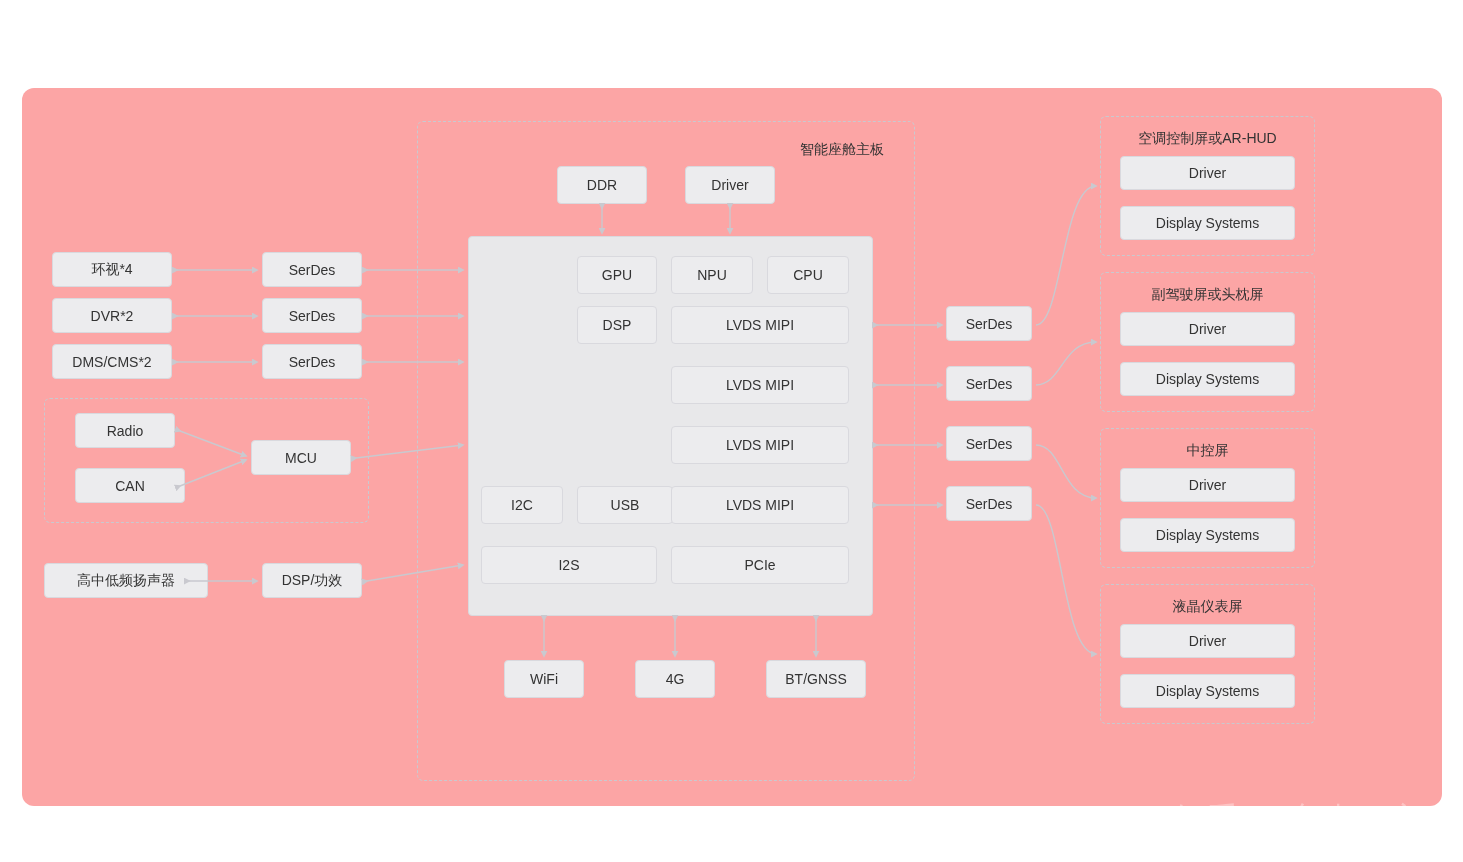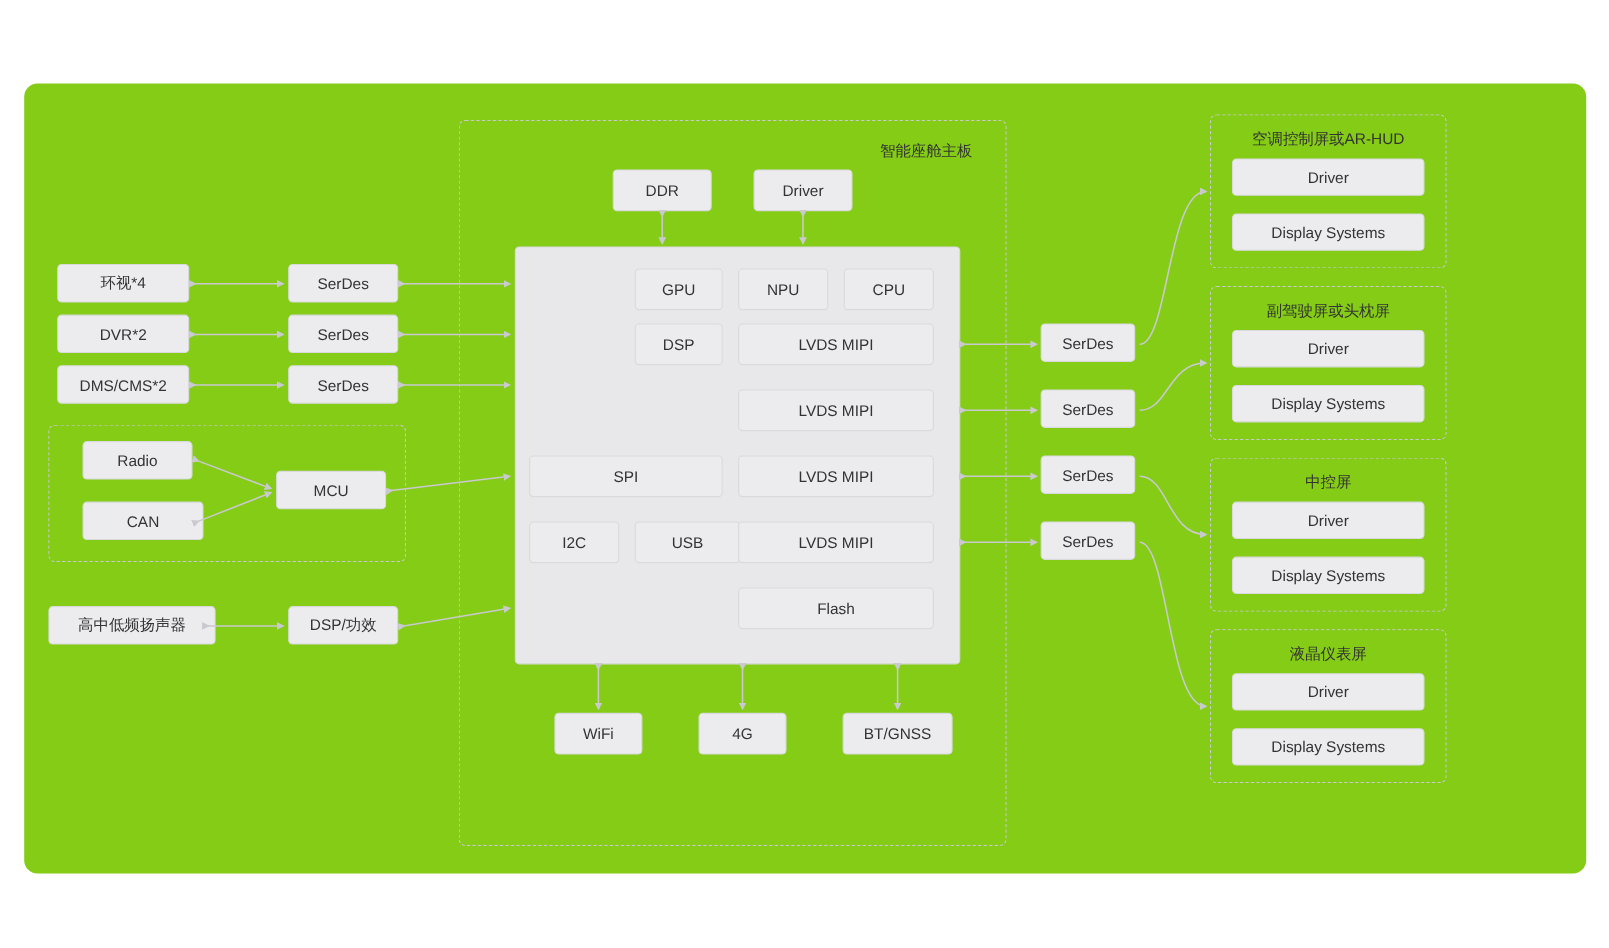--- a/index.html
+++ b/index.html
@@ -1,17 +1,17 @@
 <!DOCTYPE html>
 <html><head>
 <meta charset="utf-8">
 <style>
 *{box-sizing:border-box;margin:0;padding:0}
 body{font-family:"Microsoft YaHei","PingFang SC",Arial,sans-serif;background:#fff;width:1463px;height:862px;position:relative;overflow:hidden}
-.canvas{position:absolute;left:22px;top:76px;width:1420px;height:718px;background:#84cc16;border-radius:12px}
+.canvas{position:absolute;left:22px;top:88px;width:1420px;height:718px;background:#fca5a5;border-radius:12px}
 .box{position:absolute;background:#ececee;border:1px solid #d9d9de;border-radius:4px;display:flex;align-items:center;justify-content:center;font-size:14px;color:#333;padding:5px 8px;text-align:center}
 .db{position:absolute;border:1.5px dashed #c9c9cf;border-radius:6px}
 .lbl{position:absolute;font-size:14px;color:#333;text-align:center}
 .soc{position:absolute;background:#e8e8ea;border:1px solid #d9d9de;border-radius:4px}
 .watermark{position:absolute;right:40px;bottom:20px;font-size:32px;color:rgba(255,255,255,.35);font-weight:300;letter-spacing:2px;pointer-events:none}
 svg.wires{position:absolute;left:0;top:0;pointer-events:none}
 </style>
 </head>
 <body>
 
@@ -24,44 +24,44 @@
 <div class="box" style="left:663px;top:78px;width:90px;height:38px">Driver</div>
 
 <div class="soc" style="left:446px;top:148px;width:405px;height:380px"></div>
 
 <div class="box" style="left:555px;top:168px;width:80px;height:38px">GPU</div>
 <div class="box" style="left:649px;top:168px;width:82px;height:38px">NPU</div>
 <div class="box" style="left:745px;top:168px;width:82px;height:38px">CPU</div>
 <div class="box" style="left:555px;top:218px;width:80px;height:38px">DSP</div>
 <div class="box" style="left:649px;top:218px;width:178px;height:38px">LVDS MIPI</div>
 <div class="box" style="left:649px;top:278px;width:178px;height:38px">LVDS MIPI</div>
-<div class="box" style="left:459px;top:338px;width:176px;height:38px">SPI</div>
 <div class="box" style="left:649px;top:338px;width:178px;height:38px">LVDS MIPI</div>
 <div class="box" style="left:459px;top:398px;width:82px;height:38px">I2C</div>
 <div class="box" style="left:555px;top:398px;width:96px;height:38px">USB</div>
 <div class="box" style="left:649px;top:398px;width:178px;height:38px">LVDS MIPI</div>
-<div class="box" style="left:649px;top:458px;width:178px;height:38px">Flash</div>
+<div class="box" style="left:459px;top:458px;width:176px;height:38px">I2S</div>
+<div class="box" style="left:649px;top:458px;width:178px;height:38px">PCIe</div>
 
 <div class="box" style="left:482px;top:572px;width:80px;height:38px">WiFi</div>
 <div class="box" style="left:613px;top:572px;width:80px;height:38px">4G</div>
 <div class="box" style="left:744px;top:572px;width:100px;height:38px">BT/GNSS</div>
 
 <div class="box" style="left:30px;top:164px;width:120px;height:35px">环视*4</div>
 <div class="box" style="left:30px;top:210px;width:120px;height:35px">DVR*2</div>
 <div class="box" style="left:30px;top:256px;width:120px;height:35px">DMS/CMS*2</div>
 <div class="box" style="left:240px;top:164px;width:100px;height:35px">SerDes</div>
 <div class="box" style="left:240px;top:210px;width:100px;height:35px">SerDes</div>
 <div class="box" style="left:240px;top:256px;width:100px;height:35px">SerDes</div>
 
 <div class="db" style="left:22px;top:310px;width:325px;height:125px"></div>
 <div class="box" style="left:53px;top:325px;width:100px;height:35px">Radio</div>
 <div class="box" style="left:53px;top:380px;width:110px;height:35px">CAN</div>
 <div class="box" style="left:229px;top:352px;width:100px;height:35px">MCU</div>
 
-<div class="box" style="left:22px;top:475px;width:152px;height:35px">高中低频扬声器</div>
+<div class="box" style="left:22px;top:475px;width:164px;height:35px">高中低频扬声器</div>
 <div class="box" style="left:240px;top:475px;width:100px;height:35px">DSP/功效</div>
 
 <div class="box" style="left:924px;top:218px;width:86px;height:35px">SerDes</div>
 <div class="box" style="left:924px;top:278px;width:86px;height:35px">SerDes</div>
 <div class="box" style="left:924px;top:338px;width:86px;height:35px">SerDes</div>
 <div class="box" style="left:924px;top:398px;width:86px;height:35px">SerDes</div>
 
 <div class="db" style="left:1078px;top:28px;width:215px;height:140px"></div>
 <div class="lbl" style="left:1088px;top:42px;width:195px">空调控制屏或AR-HUD</div>
 <div class="box" style="left:1098px;top:68px;width:175px;height:34px">Driver</div>

